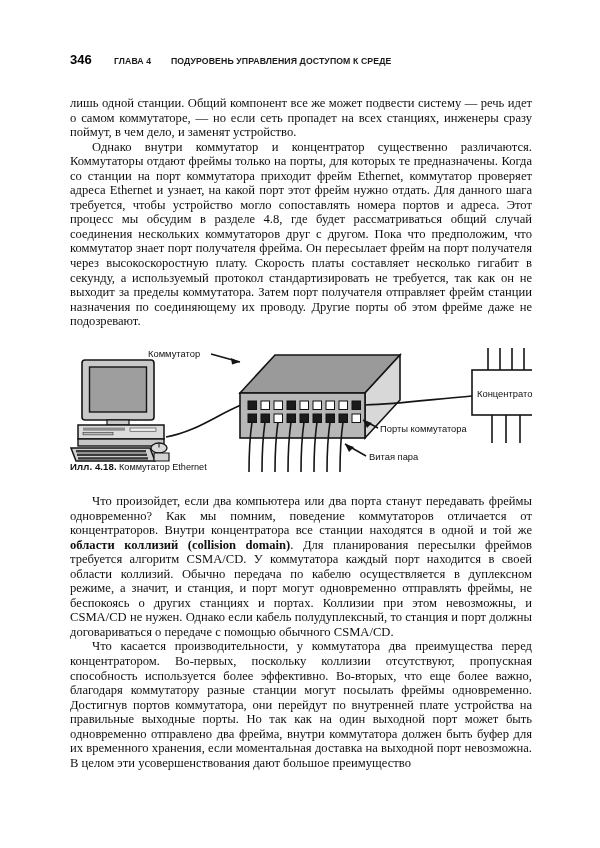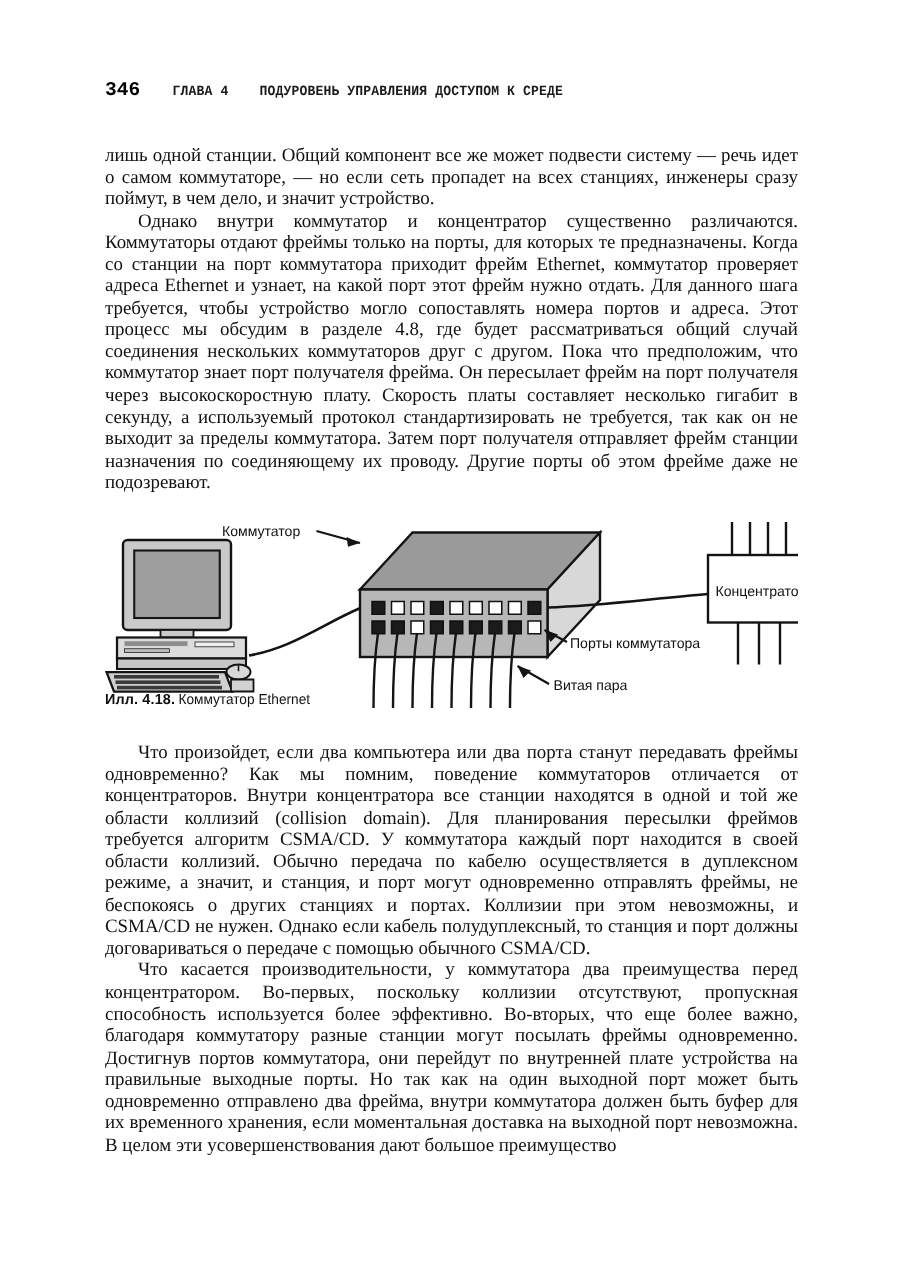--- a/index.html
+++ b/index.html
@@ -26,21 +26,21 @@
 
   
   .runhead {
     position: absolute;
     left: 70px;
     top: 52px;
     width: 462px;
     height: 16px;
     display: flex;
     align-items: baseline;
-    font-family: Liberation Mono, monospace;
+    font-family: Liberation Sans, sans-serif;
   }
   .runhead .folio {
     font-weight: bold;
     font-size: 13px;
     letter-spacing: 0px;
     color: #000;
     margin-right: 22px;
   }
   .runhead .chap {
     font-size: 9.4px;
@@ -76,21 +76,21 @@
     color: #101010;
     hyphens: manual;
   }
   .bodytext p {
     margin: 0;
     text-indent: 22px;
   }
   .bodytext p.noindent {
     text-indent: 0;
   }
-  .bodytext b { font-weight: normal; }
+  .bodytext b { font-weight: bold; }
 
   #text-block-top { top: 96px; }
   #text-block-bottom { top: 494px; }
 
   
   .figure {
     position: absolute;
     left: 70px;
     top: 348px;
     width: 462px;
@@ -125,21 +125,21 @@
 
 <div class="page">
 
   <div class="runhead">
     <span class="folio">346</span>
     <span class="chap">ГЛАВА 4</span>
     <span class="chaptitle">ПОДУРОВЕНЬ УПРАВЛЕНИЯ ДОСТУПОМ К СРЕДЕ</span>
   </div>
 
   <div class="col bodytext" id="text-block-top">
-    <p class="noindent">лишь одной станции. Общий компонент все же может подвести систему — речь идет о самом коммутаторе, — но если сеть пропадет на всех станциях, инженеры сразу поймут, в чем дело, и значит устройство.</p>
+    <p class="noindent">лишь одной станции. Общий компонент все же может подвести систему — речь идет о самом коммутаторе, — но если сеть пропадет на всех станциях, инженеры сразу поймут, в чем дело, и заменят устройство.</p>
     <p>Однако внутри коммутатор и концентратор существенно различаются. Коммутаторы отдают фреймы только на порты, для которых те предназначены. Когда со станции на порт коммутатора приходит фрейм Ethernet, коммутатор проверяет адреса Ethernet и узнает, на какой порт этот фрейм нужно отдать. Для данного шага требуется, чтобы устройство могло сопоставлять номера портов и адреса. Этот процесс мы обсудим в разделе 4.8, где будет рассматриваться общий случай соединения нескольких коммутаторов друг с другом. Пока что предположим, что коммутатор знает порт получателя фрейма. Он пересылает фрейм на порт получателя через высокоскоростную плату. Скорость платы составляет несколько гигабит в секунду, а используемый протокол стандартизировать не требуется, так как он не выходит за пределы коммутатора. Затем порт получателя отправляет фрейм станции назначения по соединяющему их проводу. Другие порты об этом фрейме даже не подозревают.</p>
   </div>
 
   <div class="figure">
     <svg width="462" height="125" viewBox="0 0 462 125" xmlns="http://www.w3.org/2000/svg">
 
       <g>
 
         <rect x="12" y="12" width="72" height="60" rx="3" fill="#c9c9c9" stroke="#141414" stroke-width="1.6"></rect>
 

